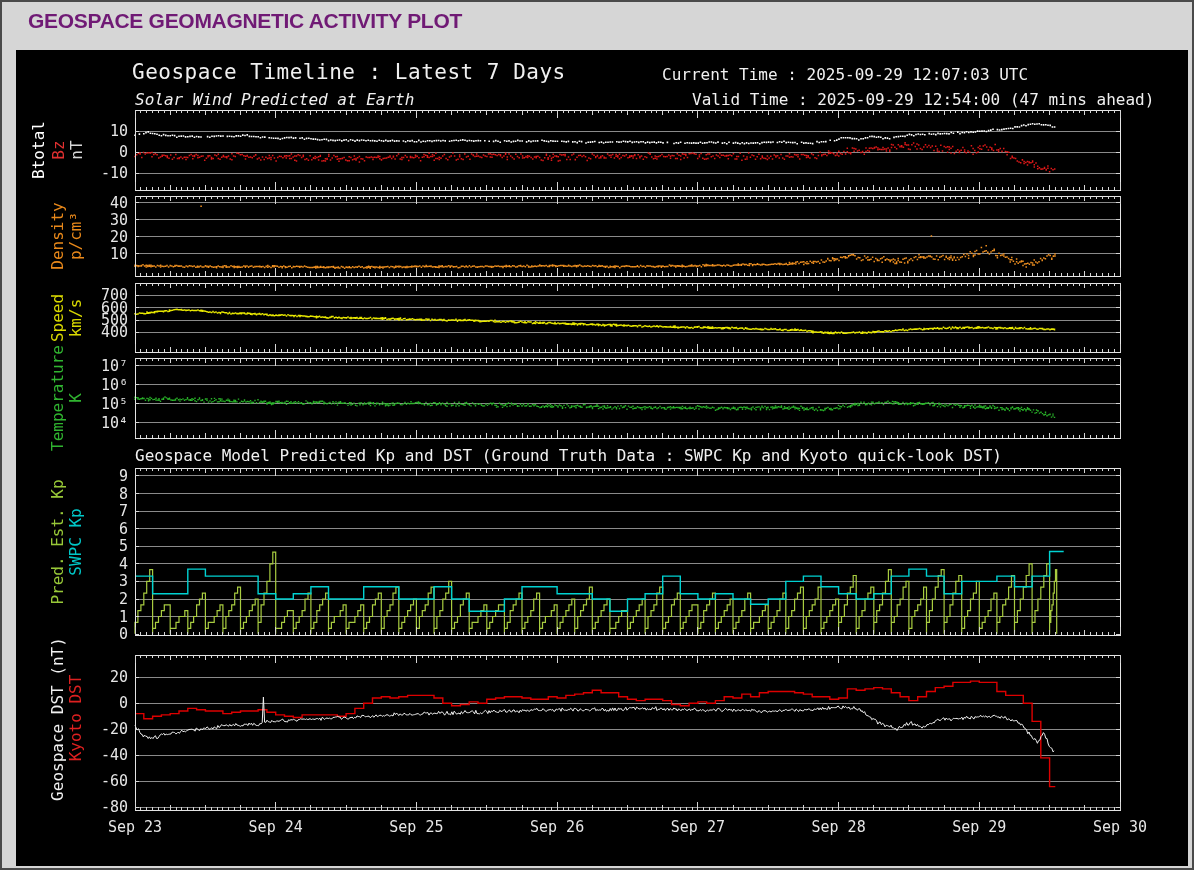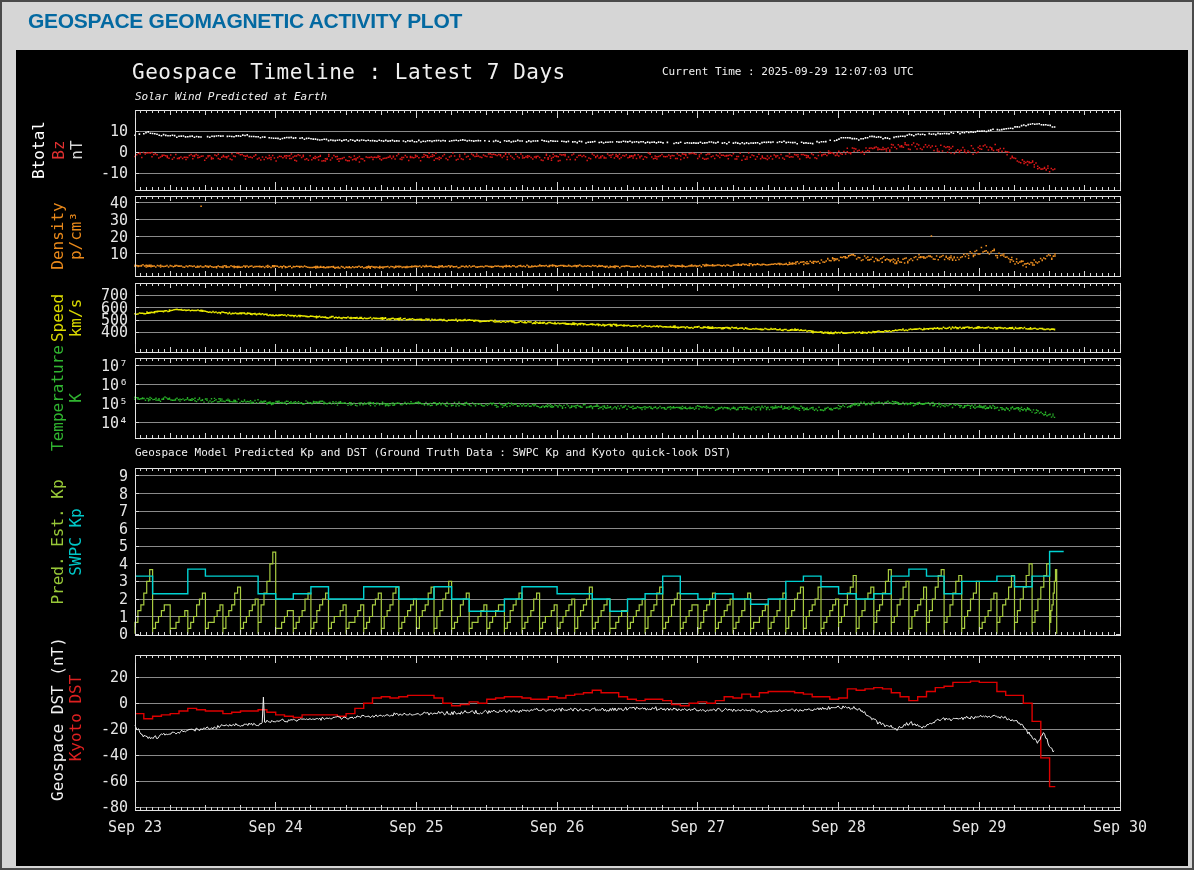--- a/index.html
+++ b/index.html
@@ -1,27 +1,27 @@
 <!DOCTYPE html>
 <html><head>
 <meta charset="utf-8">
 <style>
   html,body{margin:0;padding:0;background:#bfbfbf;}
   .page{position:relative;width:1194px;height:870px;background:#d6d6d6;
         border:2px solid #4a4a4a;box-sizing:border-box;overflow:hidden;
         font-family:"DejaVu Sans Mono",monospace;}
-  .header{position:absolute;left:26px;top:7px;color:#0369a1;
+  .header{position:absolute;left:26px;top:7px;color:#701a75;
           font-family:"Liberation Sans",sans-serif;font-weight:bold;
           font-size:21px;letter-spacing:-0.3px;}
   .plot-panel{position:absolute;left:14px;top:48px;width:1172px;height:816px;
               background:#000;}
   .plot-panel svg{position:absolute;left:0;top:0;}
   .t{position:absolute;color:#f0f0f0;white-space:pre;z-index:3;}
   .t.main{left:116px;top:10px;font-size:21px;letter-spacing:0.5px;}
-  .t.small{font-size:11px;}
+  .t.small{font-size:16px;}
   .t.ct{left:646px;top:15px;}
   .t.sub{left:119px;top:40px;font-style:italic;}
   .t.vt{left:676px;top:40px;}
   .t.sec{left:119px;top:396px;text-align:center;}
   .t.footL{left:6px;top:791px;}
   .t.footR{right:10px;top:791px;margin-top:40px;}
   .vlab{position:absolute;writing-mode:vertical-rl;
         transform:translate(-50%,-50%) rotate(180deg);
         font-size:16px;white-space:nowrap;z-index:2;}
   .tick{font-family:"DejaVu Sans Mono",monospace;font-size:15px;fill:#e6e6e6;}
@@ -29,20 +29,21 @@
 </style>
 </head>
 <body>
 
 <div class="page">
   <div class="header">GEOSPACE GEOMAGNETIC ACTIVITY PLOT</div>
   <div class="plot-panel">
     <span class="t main">Geospace Timeline : Latest 7 Days</span>
     <span class="t small ct">Current Time : 2025-09-29 12:07:03 UTC</span>
     <span class="t small sub">Solar Wind Predicted at Earth</span>
+    <span class="t small vt">Valid Time : 2025-09-29 12:54:00 (47 mins ahead)</span>
     <span class="t small sec">Geospace Model Predicted Kp and DST (Ground Truth Data : SWPC Kp and Kyoto quick-look DST)</span>
     <svg id="chart" width="1172" height="816">
         <g>
           <path d="M119 81.1H1104M119 102.1H1104M119 123.2H1104" stroke="#8a8a8a" stroke-width="1" fill="none" shape-rendering="crispEdges"></path>
           <path d="M119.0 85.3h0.01M123.4 84.1h0.01M127.8 83.7h0.01M130.0 82.6h0.01M132.2 81.9h0.01M134.4 83.2h0.01M136.6 83.5h0.01M138.8 83.7h0.01M141.0 84.3h0.01M143.2 85.2h0.01M145.4 85.7h0.01M147.6 84.6h0.01M149.8 85.4h0.01M152.0 85.8h0.01M154.2 85.8h0.01M156.4 85.2h0.01M158.6 85.6h0.01M160.8 87.3h0.01M163.0 86.2h0.01M165.2 86.1h0.01M167.4 86.0h0.01M169.6 86.9h0.01M171.8 86.8h0.01M174.0 86.4h0.01M176.2 86.1h0.01M178.4 87.2h0.01M180.6 86.5h0.01M182.8 86.9h0.01M185.0 87.0h0.01M191.6 86.6h0.01M193.8 87.3h0.01M196.0 86.3h0.01M198.2 86.4h0.01M200.4 86.0h0.01M202.6 85.8h0.01M204.8 86.1h0.01M207.0 86.0h0.01M211.4 86.4h0.01M213.6 86.2h0.01M215.8 86.5h0.01M218.0 86.7h0.01M220.2 85.9h0.01M222.4 85.9h0.01M224.6 86.2h0.01M226.8 85.1h0.01M229.0 85.5h0.01M231.2 84.9h0.01M233.4 86.4h0.01M235.6 86.5h0.01M237.8 86.5h0.01M240.0 86.8h0.01M242.2 86.8h0.01M244.4 87.8h0.01M246.6 87.0h0.01M248.8 87.1h0.01M253.2 87.8h0.01M255.4 88.0h0.01M257.6 88.2h0.01M259.8 88.2h0.01M262.0 88.4h0.01M264.2 89.2h0.01M266.4 88.5h0.01M268.6 87.9h0.01M270.8 87.5h0.01M273.0 87.6h0.01M275.2 87.4h0.01M277.4 88.1h0.01M279.6 87.9h0.01M284.0 88.2h0.01M286.2 87.9h0.01M288.4 89.2h0.01M290.6 88.4h0.01M292.8 88.3h0.01M295.0 88.7h0.01M297.2 89.1h0.01M299.4 89.1h0.01M301.6 89.6h0.01M303.8 90.0h0.01M306.0 89.8h0.01M308.2 89.3h0.01M310.4 89.4h0.01M312.6 90.6h0.01M314.8 90.0h0.01M317.0 90.4h0.01M319.2 90.6h0.01M321.4 90.2h0.01M323.6 90.0h0.01M325.8 90.9h0.01M328.0 90.1h0.01M330.2 89.8h0.01M332.4 91.0h0.01M334.6 89.7h0.01M336.8 90.2h0.01M339.0 91.1h0.01M341.2 90.1h0.01M343.4 90.6h0.01M345.6 90.0h0.01M347.8 90.2h0.01M350.0 90.8h0.01M352.2 90.2h0.01M354.4 90.8h0.01M356.6 90.6h0.01M358.8 90.9h0.01M361.0 91.3h0.01M363.2 90.2h0.01M365.4 90.7h0.01M367.6 91.1h0.01M369.8 90.4h0.01M372.0 91.1h0.01M374.2 90.9h0.01M376.4 90.4h0.01M378.6 91.1h0.01M380.8 90.9h0.01M383.0 91.0h0.01M387.4 91.0h0.01M389.6 91.7h0.01M391.8 90.7h0.01M394.0 91.1h0.01M396.2 90.6h0.01M398.4 91.8h0.01M400.6 91.7h0.01M402.8 90.4h0.01M405.0 92.0h0.01M407.2 91.2h0.01M409.4 91.5h0.01M411.6 90.8h0.01M413.8 90.8h0.01M416.0 91.4h0.01M418.2 90.8h0.01M420.4 90.6h0.01M422.6 90.5h0.01M424.8 91.0h0.01M427.0 90.5h0.01M429.2 90.9h0.01M433.6 91.3h0.01M435.8 90.8h0.01M438.0 90.5h0.01M440.2 90.2h0.01M442.4 90.8h0.01M444.6 90.3h0.01M446.8 89.9h0.01M449.0 90.3h0.01M451.2 91.0h0.01M453.4 90.5h0.01M455.6 90.8h0.01M457.8 91.1h0.01M460.0 90.8h0.01M462.2 90.6h0.01M464.4 90.8h0.01M468.8 90.8h0.01M473.2 91.2h0.01M477.6 91.4h0.01M479.8 90.6h0.01M482.0 91.2h0.01M484.2 92.2h0.01M488.6 90.8h0.01M490.8 91.2h0.01M493.0 90.9h0.01M495.2 92.0h0.01M497.4 91.4h0.01M499.6 91.2h0.01M501.8 90.4h0.01M504.0 91.0h0.01M506.2 91.0h0.01M510.6 91.9h0.01M512.8 90.9h0.01M515.0 91.6h0.01M517.2 91.0h0.01M519.4 91.0h0.01M521.6 90.9h0.01M526.0 90.2h0.01M528.2 90.9h0.01M530.4 91.3h0.01M532.6 91.6h0.01M534.8 90.7h0.01M537.0 91.1h0.01M539.2 91.3h0.01M541.4 91.3h0.01M545.8 91.2h0.01M548.0 91.5h0.01M550.2 91.9h0.01M552.4 91.4h0.01M556.8 91.9h0.01M559.0 91.7h0.01M561.2 92.6h0.01M563.4 91.2h0.01M565.6 91.6h0.01M570.0 93.0h0.01M572.2 92.3h0.01M574.4 92.1h0.01M576.6 91.9h0.01M578.8 91.5h0.01M583.2 92.5h0.01M585.4 92.1h0.01M587.6 93.0h0.01M589.8 92.3h0.01M592.0 92.3h0.01M594.2 92.0h0.01M596.4 92.0h0.01M600.8 91.8h0.01M603.0 92.1h0.01M605.2 92.0h0.01M607.4 91.2h0.01M609.6 91.6h0.01M611.8 91.9h0.01M614.0 91.3h0.01M616.2 92.4h0.01M618.4 92.0h0.01M620.6 91.7h0.01M622.8 92.4h0.01M625.0 91.7h0.01M627.2 91.7h0.01M629.4 92.9h0.01M631.6 92.1h0.01M633.8 92.6h0.01M636.0 92.2h0.01M638.2 92.1h0.01M640.4 92.9h0.01M642.6 92.1h0.01M644.8 92.3h0.01M647.0 92.9h0.01M651.4 92.4h0.01M658.0 93.5h0.01M660.2 92.8h0.01M662.4 93.1h0.01M664.6 92.2h0.01M669.0 93.3h0.01M671.2 92.8h0.01M673.4 93.0h0.01M675.6 93.1h0.01M677.8 92.9h0.01M680.0 93.1h0.01M682.2 93.1h0.01M684.4 92.3h0.01M686.6 93.3h0.01M688.8 92.9h0.01M691.0 92.8h0.01M693.2 92.0h0.01M695.4 92.0h0.01M697.6 92.6h0.01M699.8 93.0h0.01M702.0 92.1h0.01M706.4 93.1h0.01M708.6 92.8h0.01M710.8 93.7h0.01M713.0 92.3h0.01M717.4 93.1h0.01M719.6 92.6h0.01M721.8 93.1h0.01M724.0 93.7h0.01M726.2 92.8h0.01M728.4 93.6h0.01M730.6 92.9h0.01M732.8 93.5h0.01M735.0 93.0h0.01M737.2 93.1h0.01M739.4 92.9h0.01M741.6 92.8h0.01M743.8 93.7h0.01M746.0 92.6h0.01M748.2 92.3h0.01M750.4 92.4h0.01M752.6 92.1h0.01M754.8 92.4h0.01M757.0 92.0h0.01M761.4 92.5h0.01M763.6 91.8h0.01M765.8 92.3h0.01M768.0 91.3h0.01M770.2 92.6h0.01M772.4 92.2h0.01M774.6 92.5h0.01M776.8 92.6h0.01M779.0 92.5h0.01M781.2 93.7h0.01M785.6 92.2h0.01M787.8 93.1h0.01M790.0 92.9h0.01M792.2 93.3h0.01M794.4 93.3h0.01M796.6 93.6h0.01M801.0 91.6h0.01M803.2 92.5h0.01M805.4 91.8h0.01M807.6 91.8h0.01M809.8 91.6h0.01M814.2 90.3h0.01M818.6 90.8h0.01M820.8 90.1h0.01M823.0 89.1h0.01M825.2 87.8h0.01M827.4 87.7h0.01M829.6 87.8h0.01M831.8 87.8h0.01M834.0 87.9h0.01M836.2 88.6h0.01M838.4 88.6h0.01M840.6 88.7h0.01M842.8 90.0h0.01M845.0 88.7h0.01M847.2 88.7h0.01M849.4 87.9h0.01M851.6 87.8h0.01M853.8 86.5h0.01M856.0 86.4h0.01M858.2 86.6h0.01M860.4 87.3h0.01M862.6 86.9h0.01M864.8 87.3h0.01M867.0 88.7h0.01M869.2 87.9h0.01M871.4 88.1h0.01M873.6 88.7h0.01M878.0 87.4h0.01M880.2 86.7h0.01M882.4 86.6h0.01M884.6 86.2h0.01M886.8 86.2h0.01M889.0 86.4h0.01M891.2 85.2h0.01M893.4 84.4h0.01M895.6 84.9h0.01M897.8 85.7h0.01M900.0 84.5h0.01M902.2 84.0h0.01M904.4 84.5h0.01M906.6 84.2h0.01M908.8 84.7h0.01M913.2 83.6h0.01M915.4 84.3h0.01M917.6 84.0h0.01M919.8 84.6h0.01M922.0 83.4h0.01M924.2 83.9h0.01M926.4 83.7h0.01M928.6 83.5h0.01M930.8 83.6h0.01M933.0 83.9h0.01M935.2 82.5h0.01M937.4 83.2h0.01M941.8 82.1h0.01M944.0 83.6h0.01M946.2 82.5h0.01M948.4 82.7h0.01M950.6 81.8h0.01M952.8 82.5h0.01M955.0 81.9h0.01M957.2 82.2h0.01M959.4 82.0h0.01M961.6 81.1h0.01M963.8 81.2h0.01M966.0 81.1h0.01M968.2 81.0h0.01M970.4 81.5h0.01M972.6 80.6h0.01M974.8 80.1h0.01M977.0 79.3h0.01M981.4 79.6h0.01M983.6 80.0h0.01M985.8 79.6h0.01M988.0 79.1h0.01M990.2 78.8h0.01M992.4 78.5h0.01M994.6 78.3h0.01M996.8 78.5h0.01M999.0 76.9h0.01M1001.2 76.9h0.01M1003.4 77.0h0.01M1005.6 75.6h0.01M1007.8 75.0h0.01M1010.0 75.7h0.01M1012.2 74.6h0.01M1014.4 74.3h0.01M1016.6 73.8h0.01M1018.8 74.2h0.01M1021.0 74.0h0.01M1023.2 73.8h0.01M1025.4 74.7h0.01M1027.6 74.9h0.01M1029.8 74.7h0.01M1032.0 75.3h0.01M1034.2 75.4h0.01M1036.4 77.0h0.01M1038.6 77.0h0.01" stroke="#ffffff" stroke-width="1.6" stroke-linecap="square" fill="none"></path>
           <path d="M119.0 106.4h0.01M120.7 104.8h0.01M122.4 103.2h0.01M124.1 103.0h0.01M124.1 103.9h0.01M125.8 107.5h0.01M127.5 102.4h0.01M129.2 104.0h0.01M130.9 103.0h0.01M132.6 102.7h0.01M134.3 103.0h0.01M136.0 106.8h0.01M136.0 102.4h0.01M137.7 104.4h0.01M139.4 103.7h0.01M141.1 104.7h0.01M142.8 108.0h0.01M144.5 107.1h0.01M146.2 105.3h0.01M146.2 106.2h0.01M147.9 105.2h0.01M149.6 105.8h0.01M151.3 107.6h0.01M151.3 106.0h0.01M153.0 108.3h0.01M154.7 105.0h0.01M156.4 109.2h0.01M158.1 107.4h0.01M159.8 104.4h0.01M161.5 108.4h0.01M163.2 107.7h0.01M163.2 108.4h0.01M164.9 107.0h0.01M166.6 108.4h0.01M168.3 107.2h0.01M170.0 107.2h0.01M170.0 109.4h0.01M171.7 107.5h0.01M173.4 105.4h0.01M175.1 104.4h0.01M176.8 106.1h0.01M176.8 108.7h0.01M178.5 105.4h0.01M178.5 106.6h0.01M180.2 104.5h0.01M181.9 105.6h0.01M181.9 107.7h0.01M183.6 107.3h0.01M185.3 106.2h0.01M187.0 106.0h0.01M188.7 110.3h0.01M190.4 108.3h0.01M192.1 106.7h0.01M192.1 105.7h0.01M193.8 105.7h0.01M195.5 108.9h0.01M195.5 107.6h0.01M197.2 108.6h0.01M198.9 104.9h0.01M200.6 105.7h0.01M202.3 104.3h0.01M202.3 108.6h0.01M204.0 109.2h0.01M205.7 107.3h0.01M207.4 105.5h0.01M207.4 106.5h0.01M209.1 107.1h0.01M210.8 106.8h0.01M210.8 107.7h0.01M212.5 106.1h0.01M214.2 109.1h0.01M215.9 103.7h0.01M215.9 109.8h0.01M217.6 105.9h0.01M219.3 106.4h0.01M221.0 103.3h0.01M222.7 103.4h0.01M224.4 104.7h0.01M226.1 104.6h0.01M227.8 105.8h0.01M229.5 106.2h0.01M229.5 109.0h0.01M231.2 106.1h0.01M231.2 105.4h0.01M232.9 107.3h0.01M234.6 107.1h0.01M236.3 107.8h0.01M238.0 106.2h0.01M239.7 104.7h0.01M239.7 105.0h0.01M241.4 109.1h0.01M243.1 108.0h0.01M244.8 110.0h0.01M246.5 107.0h0.01M248.2 109.4h0.01M249.9 107.3h0.01M251.6 108.6h0.01M253.3 105.6h0.01M253.3 108.1h0.01M255.0 107.4h0.01M255.0 109.6h0.01M256.7 105.5h0.01M258.4 108.0h0.01M260.1 111.0h0.01M261.8 107.6h0.01M263.5 106.2h0.01M265.2 106.6h0.01M266.9 107.8h0.01M268.6 106.5h0.01M268.6 106.1h0.01M270.3 105.8h0.01M270.3 107.9h0.01M272.0 106.1h0.01M273.7 108.4h0.01M273.7 105.8h0.01M275.4 108.6h0.01M275.4 104.1h0.01M277.1 106.9h0.01M278.8 110.3h0.01M278.8 106.0h0.01M280.5 111.1h0.01M280.5 105.9h0.01M282.2 104.7h0.01M283.9 105.6h0.01M285.6 107.4h0.01M287.3 106.6h0.01M287.3 105.2h0.01M289.0 109.4h0.01M290.7 108.8h0.01M292.4 110.2h0.01M294.1 105.7h0.01M295.8 109.7h0.01M297.5 108.2h0.01M297.5 107.8h0.01M299.2 106.4h0.01M299.2 108.6h0.01M300.9 107.6h0.01M302.6 106.8h0.01M302.6 110.1h0.01M304.3 106.3h0.01M304.3 105.4h0.01M306.0 111.1h0.01M307.7 110.7h0.01M309.4 110.9h0.01M309.4 108.7h0.01M311.1 108.6h0.01M311.1 109.3h0.01M312.8 106.3h0.01M312.8 104.4h0.01M314.5 109.9h0.01M316.2 108.0h0.01M317.9 105.6h0.01M319.6 106.8h0.01M321.3 109.3h0.01M321.3 106.5h0.01M323.0 111.3h0.01M323.0 108.7h0.01M324.7 108.7h0.01M326.4 108.3h0.01M326.4 108.4h0.01M328.1 107.4h0.01M329.8 110.0h0.01M331.5 110.7h0.01M333.2 106.7h0.01M333.2 110.7h0.01M334.9 107.6h0.01M336.6 109.7h0.01M338.3 106.1h0.01M338.3 109.0h0.01M340.0 108.5h0.01M340.0 110.0h0.01M341.7 107.8h0.01M343.4 111.9h0.01M343.4 106.5h0.01M345.1 108.8h0.01M346.8 109.0h0.01M348.5 110.7h0.01M350.2 106.9h0.01M351.9 107.6h0.01M353.6 107.5h0.01M355.3 106.9h0.01M357.0 109.4h0.01M357.0 107.6h0.01M358.7 107.3h0.01M360.4 107.4h0.01M362.1 107.2h0.01M362.1 105.9h0.01M363.8 106.5h0.01M363.8 108.7h0.01M365.5 109.7h0.01M365.5 110.0h0.01M367.2 108.6h0.01M368.9 108.3h0.01M370.6 108.1h0.01M372.3 107.3h0.01M374.0 106.9h0.01M374.0 105.9h0.01M375.7 108.5h0.01M377.4 106.3h0.01M377.4 107.0h0.01M379.1 109.0h0.01M380.8 105.7h0.01M382.5 104.0h0.01M384.2 108.9h0.01M385.9 109.6h0.01M385.9 107.6h0.01M387.6 107.5h0.01M389.3 105.5h0.01M391.0 107.3h0.01M391.0 107.1h0.01M392.7 110.6h0.01M392.7 110.6h0.01M394.4 107.6h0.01M394.4 106.6h0.01M396.1 107.4h0.01M396.1 107.3h0.01M397.8 107.8h0.01M399.5 105.3h0.01M399.5 107.0h0.01M401.2 106.3h0.01M402.9 107.8h0.01M404.6 110.7h0.01M406.3 107.3h0.01M408.0 106.7h0.01M408.0 104.4h0.01M409.7 105.2h0.01M411.4 107.3h0.01M411.4 105.7h0.01M413.1 103.3h0.01M413.1 107.4h0.01M414.8 106.4h0.01M416.5 106.6h0.01M416.5 104.4h0.01M418.2 110.2h0.01M418.2 105.5h0.01M419.9 108.4h0.01M419.9 103.2h0.01M421.6 108.6h0.01M423.3 109.5h0.01M423.3 107.3h0.01M425.0 108.1h0.01M425.0 108.2h0.01M426.7 105.9h0.01M428.4 104.4h0.01M430.1 108.5h0.01M431.8 109.7h0.01M433.5 107.1h0.01M435.2 105.9h0.01M436.9 103.1h0.01M438.6 105.9h0.01M440.3 110.0h0.01M442.0 109.3h0.01M443.7 106.8h0.01M443.7 105.1h0.01M445.4 108.7h0.01M447.1 109.5h0.01M448.8 104.1h0.01M450.5 107.1h0.01M452.2 106.3h0.01M453.9 109.2h0.01M455.6 103.9h0.01M457.3 105.5h0.01M457.3 104.9h0.01M459.0 106.6h0.01M460.7 106.2h0.01M460.7 103.9h0.01M462.4 106.1h0.01M464.1 107.1h0.01M465.8 107.6h0.01M467.5 105.1h0.01M469.2 106.1h0.01M470.9 106.4h0.01M472.6 104.1h0.01M474.3 103.8h0.01M474.3 107.1h0.01M476.0 107.2h0.01M476.0 104.6h0.01M477.7 104.2h0.01M479.4 104.8h0.01M481.1 105.6h0.01M482.8 104.6h0.01M484.5 104.8h0.01M484.5 105.8h0.01M486.2 107.6h0.01M487.9 106.0h0.01M489.6 104.3h0.01M489.6 103.2h0.01M491.3 109.4h0.01M491.3 107.1h0.01M493.0 104.0h0.01M494.7 105.9h0.01M496.4 107.4h0.01M498.1 109.1h0.01M499.8 104.3h0.01M501.5 106.5h0.01M503.2 107.8h0.01M504.9 104.1h0.01M506.6 105.9h0.01M506.6 107.9h0.01M508.3 107.8h0.01M510.0 106.4h0.01M510.0 106.9h0.01M511.7 107.5h0.01M511.7 105.7h0.01M513.4 106.2h0.01M515.1 107.6h0.01M516.8 109.0h0.01M518.5 106.9h0.01M520.2 107.7h0.01M520.2 106.6h0.01M521.9 106.3h0.01M523.6 107.4h0.01M525.3 110.1h0.01M527.0 110.4h0.01M528.7 107.7h0.01M530.4 105.2h0.01M530.4 104.2h0.01M532.1 109.3h0.01M532.1 107.7h0.01M533.8 106.1h0.01M535.5 108.2h0.01M535.5 110.2h0.01M537.2 104.3h0.01M537.2 107.2h0.01M538.9 106.0h0.01M540.6 106.0h0.01M540.6 106.5h0.01M542.3 111.1h0.01M542.3 106.8h0.01M544.0 104.4h0.01M544.0 110.6h0.01M545.7 104.9h0.01M547.4 104.8h0.01M549.1 105.7h0.01M549.1 104.5h0.01M550.8 109.6h0.01M552.5 107.1h0.01M554.2 109.5h0.01M555.9 104.9h0.01M557.6 104.1h0.01M559.3 109.5h0.01M559.3 109.8h0.01M561.0 107.2h0.01M562.7 105.6h0.01M564.4 105.2h0.01M566.1 106.5h0.01M567.8 105.6h0.01M569.5 106.8h0.01M571.2 110.6h0.01M572.9 108.1h0.01M574.6 108.8h0.01M576.3 103.9h0.01M578.0 105.3h0.01M579.7 106.8h0.01M579.7 107.5h0.01M581.4 105.5h0.01M581.4 106.0h0.01M583.1 108.0h0.01M584.8 107.7h0.01M584.8 106.4h0.01M586.5 105.7h0.01M588.2 108.0h0.01M588.2 107.2h0.01M589.9 108.0h0.01M591.6 104.0h0.01M593.3 105.5h0.01M595.0 107.2h0.01M595.0 105.3h0.01M596.7 104.6h0.01M598.4 107.9h0.01M600.1 106.3h0.01M600.1 104.6h0.01M601.8 105.7h0.01M601.8 107.1h0.01M603.5 104.2h0.01M603.5 108.7h0.01M605.2 107.6h0.01M606.9 105.6h0.01M608.6 106.1h0.01M610.3 104.7h0.01M612.0 107.7h0.01M613.7 107.3h0.01M613.7 105.9h0.01M615.4 106.3h0.01M615.4 105.8h0.01M617.1 105.9h0.01M617.1 108.0h0.01M618.8 104.8h0.01M618.8 105.6h0.01M620.5 108.5h0.01M622.2 104.7h0.01M623.9 107.7h0.01M623.9 106.5h0.01M625.6 106.1h0.01M627.3 109.3h0.01M629.0 106.7h0.01M630.7 107.6h0.01M632.4 103.0h0.01M634.1 103.8h0.01M634.1 104.2h0.01M635.8 107.1h0.01M637.5 108.7h0.01M639.2 108.2h0.01M639.2 106.1h0.01M640.9 106.7h0.01M640.9 108.9h0.01M642.6 106.4h0.01M644.3 105.8h0.01M646.0 104.6h0.01M647.7 106.4h0.01M649.4 106.8h0.01M651.1 106.5h0.01M652.8 105.0h0.01M654.5 108.2h0.01M654.5 106.3h0.01M656.2 105.6h0.01M657.9 105.7h0.01M659.6 108.4h0.01M661.3 103.8h0.01M661.3 108.4h0.01M663.0 105.3h0.01M664.7 109.6h0.01M664.7 106.1h0.01M666.4 103.8h0.01M666.4 104.0h0.01M668.1 104.2h0.01M668.1 108.1h0.01M669.8 104.3h0.01M669.8 105.5h0.01M671.5 107.4h0.01M673.2 103.7h0.01M674.9 103.5h0.01M676.6 103.0h0.01M678.3 103.7h0.01M680.0 104.2h0.01M681.7 108.4h0.01M683.4 105.0h0.01M683.4 106.7h0.01M685.1 103.6h0.01M686.8 108.3h0.01M688.5 109.2h0.01M690.2 104.7h0.01M690.2 108.9h0.01M691.9 103.9h0.01M691.9 108.5h0.01M693.6 104.1h0.01M695.3 106.7h0.01M697.0 106.0h0.01M698.7 108.4h0.01M700.4 105.0h0.01M702.1 106.0h0.01M703.8 103.4h0.01M703.8 107.5h0.01M705.5 105.2h0.01M707.2 105.3h0.01M708.9 106.0h0.01M710.6 105.6h0.01M710.6 106.0h0.01M712.3 108.8h0.01M712.3 105.5h0.01M714.0 105.1h0.01M715.7 105.8h0.01M717.4 103.7h0.01M719.1 108.9h0.01M720.8 106.6h0.01M720.8 109.1h0.01M722.5 106.5h0.01M724.2 103.2h0.01M725.9 110.2h0.01M727.6 105.9h0.01M729.3 109.3h0.01M731.0 108.9h0.01M731.0 106.9h0.01M732.7 103.0h0.01M734.4 107.2h0.01M736.1 104.9h0.01M737.8 105.8h0.01M739.5 109.3h0.01M741.2 106.7h0.01M742.9 104.2h0.01M744.6 108.8h0.01M746.3 107.4h0.01M746.3 106.0h0.01M748.0 108.3h0.01M749.7 108.6h0.01M751.4 106.0h0.01M751.4 109.4h0.01M753.1 107.9h0.01M754.8 106.3h0.01M756.5 108.9h0.01M758.2 104.9h0.01M759.9 106.9h0.01M759.9 106.1h0.01M761.6 105.7h0.01M763.3 107.9h0.01M765.0 104.6h0.01M766.7 108.1h0.01M766.7 108.0h0.01M768.4 109.2h0.01M770.1 106.0h0.01M771.8 106.1h0.01M773.5 107.3h0.01M773.5 103.8h0.01M775.2 106.8h0.01M776.9 106.9h0.01M778.6 104.5h0.01M780.3 105.1h0.01M782.0 106.8h0.01M782.0 104.7h0.01M783.7 108.9h0.01M785.4 104.4h0.01M787.1 104.5h0.01M788.8 105.3h0.01M790.5 107.6h0.01M790.5 105.6h0.01M792.2 107.1h0.01M792.2 105.7h0.01M793.9 108.1h0.01M795.6 103.7h0.01M797.3 104.8h0.01M799.0 107.8h0.01M800.7 108.6h0.01M802.4 105.6h0.01M804.1 102.3h0.01M805.8 105.8h0.01M805.8 104.9h0.01M807.5 104.4h0.01M809.2 104.2h0.01M810.9 105.5h0.01M812.6 100.9h0.01M812.6 103.6h0.01M814.3 102.4h0.01M814.3 103.2h0.01M816.0 102.7h0.01M817.7 103.7h0.01M819.4 105.4h0.01M821.1 103.3h0.01M821.1 105.1h0.01M822.8 101.2h0.01M822.8 106.0h0.01M824.5 103.6h0.01M826.2 104.2h0.01M827.9 101.6h0.01M829.6 103.9h0.01M831.3 101.7h0.01M831.3 98.3h0.01M833.0 102.8h0.01M834.7 103.7h0.01M834.7 102.7h0.01M836.4 98.0h0.01M838.1 101.2h0.01M838.1 98.5h0.01M839.8 99.1h0.01M841.5 101.1h0.01M843.2 100.3h0.01M844.9 102.4h0.01M846.6 101.9h0.01M846.6 101.5h0.01M848.3 104.2h0.01M850.0 98.0h0.01M850.0 101.5h0.01M851.7 100.5h0.01M853.4 101.3h0.01M853.4 98.3h0.01M855.1 97.9h0.01M856.8 98.4h0.01M858.5 98.1h0.01M858.5 97.6h0.01M860.2 97.1h0.01M861.9 99.8h0.01M861.9 97.9h0.01M863.6 99.3h0.01M865.3 99.6h0.01M867.0 99.6h0.01M867.0 97.6h0.01M868.7 99.1h0.01M870.4 101.1h0.01M870.4 99.1h0.01M872.1 98.0h0.01M873.8 100.1h0.01M873.8 101.3h0.01M875.5 97.5h0.01M875.5 94.4h0.01M877.2 94.9h0.01M878.9 97.3h0.01M880.6 98.8h0.01M882.3 94.8h0.01M884.0 96.3h0.01M884.0 96.8h0.01M885.7 96.7h0.01M885.7 95.8h0.01M887.4 97.3h0.01M889.1 94.5h0.01M889.1 92.8h0.01M890.8 94.9h0.01M892.5 99.0h0.01M892.5 95.0h0.01M894.2 99.4h0.01M895.9 94.8h0.01M897.6 92.9h0.01M899.3 96.6h0.01M901.0 99.1h0.01M901.0 93.9h0.01M902.7 95.1h0.01M904.4 98.5h0.01M906.1 99.5h0.01M907.8 97.0h0.01M909.5 94.8h0.01M911.2 97.1h0.01M912.9 95.5h0.01M914.6 97.4h0.01M916.3 95.9h0.01M918.0 100.5h0.01M919.7 96.3h0.01M921.4 98.9h0.01M921.4 101.0h0.01M923.1 101.5h0.01M924.8 95.3h0.01M926.5 100.9h0.01M928.2 96.4h0.01M929.9 97.4h0.01M931.6 102.2h0.01M931.6 96.7h0.01M933.3 96.9h0.01M933.3 99.6h0.01M935.0 98.3h0.01M935.0 103.0h0.01M936.7 96.5h0.01M938.4 103.4h0.01M940.1 101.2h0.01M941.8 99.7h0.01M943.5 102.6h0.01M943.5 101.2h0.01M945.2 100.2h0.01M946.9 97.6h0.01M948.6 100.0h0.01M948.6 101.8h0.01M950.3 102.8h0.01M952.0 101.0h0.01M953.7 102.2h0.01M955.4 95.8h0.01M957.1 104.3h0.01M957.1 98.6h0.01M958.8 100.5h0.01M960.5 102.8h0.01M962.2 97.6h0.01M962.2 101.9h0.01M963.9 96.0h0.01M963.9 98.7h0.01M965.6 99.3h0.01M967.3 96.1h0.01M969.0 95.1h0.01M970.7 96.9h0.01M972.4 99.9h0.01M974.1 97.3h0.01M975.8 99.5h0.01M975.8 98.0h0.01M977.5 100.4h0.01M979.2 94.5h0.01M980.9 100.1h0.01M982.6 101.5h0.01M982.6 99.8h0.01M984.3 98.5h0.01M986.0 101.3h0.01M986.0 101.6h0.01M987.7 98.6h0.01M989.4 101.4h0.01M991.1 104.7h0.01M991.1 101.8h0.01M992.8 102.2h0.01M994.5 108.6h0.01M996.2 107.4h0.01M996.2 106.3h0.01M997.9 108.1h0.01M999.6 108.6h0.01M1001.3 110.9h0.01M1003.0 112.0h0.01M1004.7 112.7h0.01M1006.4 109.7h0.01M1006.4 110.1h0.01M1008.1 113.5h0.01M1008.1 111.5h0.01M1009.8 112.4h0.01M1011.5 115.1h0.01M1011.5 111.4h0.01M1013.2 112.0h0.01M1013.2 112.8h0.01M1014.9 112.8h0.01M1016.6 112.0h0.01M1016.6 111.0h0.01M1018.3 114.8h0.01M1018.3 116.9h0.01M1020.0 112.9h0.01M1021.7 116.2h0.01M1021.7 118.7h0.01M1023.4 117.7h0.01M1025.1 119.1h0.01M1025.1 119.3h0.01M1026.8 118.9h0.01M1028.5 118.2h0.01M1028.5 117.5h0.01M1030.2 120.0h0.01M1030.2 119.5h0.01M1031.9 116.1h0.01M1031.9 118.3h0.01M1033.6 121.7h0.01M1035.3 118.5h0.01M1037.0 119.7h0.01M1038.7 118.9h0.01" stroke="#e01818" stroke-width="1.5" stroke-linecap="square" fill="none"></path>
           <rect x="119" y="60" width="985" height="80" fill="none" stroke="#e4e4e4" stroke-width="1" shape-rendering="crispEdges"></rect>
           <path d="M119.0 60v8M119.0 140v-8M124.9 60v3M124.9 140v-3M130.7 60v3M130.7 140v-3M136.6 60v3M136.6 140v-3M142.5 60v3M142.5 140v-3M148.3 60v3M148.3 140v-3M154.2 60v5M154.2 140v-5M160.0 60v3M160.0 140v-3M165.9 60v3M165.9 140v-3M171.8 60v3M171.8 140v-3M177.6 60v3M177.6 140v-3M183.5 60v3M183.5 140v-3M189.4 60v5M189.4 140v-5M195.2 60v3M195.2 140v-3M201.1 60v3M201.1 140v-3M206.9 60v3M206.9 140v-3M212.8 60v3M212.8 140v-3M218.7 60v3M218.7 140v-3M224.5 60v5M224.5 140v-5M230.4 60v3M230.4 140v-3M236.3 60v3M236.3 140v-3M242.1 60v3M242.1 140v-3M248.0 60v3M248.0 140v-3M253.9 60v3M253.9 140v-3M259.7 60v8M259.7 140v-8M265.6 60v3M265.6 140v-3M271.4 60v3M271.4 140v-3M277.3 60v3M277.3 140v-3M283.2 60v3M283.2 140v-3M289.0 60v3M289.0 140v-3M294.9 60v5M294.9 140v-5M300.8 60v3M300.8 140v-3M306.6 60v3M306.6 140v-3M312.5 60v3M312.5 140v-3M318.3 60v3M318.3 140v-3M324.2 60v3M324.2 140v-3M330.1 60v5M330.1 140v-5M335.9 60v3M335.9 140v-3M341.8 60v3M341.8 140v-3M347.7 60v3M347.7 140v-3M353.5 60v3M353.5 140v-3M359.4 60v3M359.4 140v-3M365.3 60v5M365.3 140v-5M371.1 60v3M371.1 140v-3M377.0 60v3M377.0 140v-3M382.8 60v3M382.8 140v-3M388.7 60v3M388.7 140v-3M394.6 60v3M394.6 140v-3M400.4 60v8M400.4 140v-8M406.3 60v3M406.3 140v-3M412.2 60v3M412.2 140v-3M418.0 60v3M418.0 140v-3M423.9 60v3M423.9 140v-3M429.7 60v3M429.7 140v-3M435.6 60v5M435.6 140v-5M441.5 60v3M441.5 140v-3M447.3 60v3M447.3 140v-3M453.2 60v3M453.2 140v-3M459.1 60v3M459.1 140v-3M464.9 60v3M464.9 140v-3M470.8 60v5M470.8 140v-5M476.6 60v3M476.6 140v-3M482.5 60v3M482.5 140v-3M488.4 60v3M488.4 140v-3M494.2 60v3M494.2 140v-3M500.1 60v3M500.1 140v-3M506.0 60v5M506.0 140v-5M511.8 60v3M511.8 140v-3M517.7 60v3M517.7 140v-3M523.6 60v3M523.6 140v-3M529.4 60v3M529.4 140v-3M535.3 60v3M535.3 140v-3M541.1 60v8M541.1 140v-8M547.0 60v3M547.0 140v-3M552.9 60v3M552.9 140v-3M558.7 60v3M558.7 140v-3M564.6 60v3M564.6 140v-3M570.5 60v3M570.5 140v-3M576.3 60v5M576.3 140v-5M582.2 60v3M582.2 140v-3M588.0 60v3M588.0 140v-3M593.9 60v3M593.9 140v-3M599.8 60v3M599.8 140v-3M605.6 60v3M605.6 140v-3M611.5 60v5M611.5 140v-5M617.4 60v3M617.4 140v-3M623.2 60v3M623.2 140v-3M629.1 60v3M629.1 140v-3M635.0 60v3M635.0 140v-3M640.8 60v3M640.8 140v-3M646.7 60v5M646.7 140v-5M652.5 60v3M652.5 140v-3M658.4 60v3M658.4 140v-3M664.3 60v3M664.3 140v-3M670.1 60v3M670.1 140v-3M676.0 60v3M676.0 140v-3M681.9 60v8M681.9 140v-8M687.7 60v3M687.7 140v-3M693.6 60v3M693.6 140v-3M699.4 60v3M699.4 140v-3M705.3 60v3M705.3 140v-3M711.2 60v3M711.2 140v-3M717.0 60v5M717.0 140v-5M722.9 60v3M722.9 140v-3M728.8 60v3M728.8 140v-3M734.6 60v3M734.6 140v-3M740.5 60v3M740.5 140v-3M746.4 60v3M746.4 140v-3M752.2 60v5M752.2 140v-5M758.1 60v3M758.1 140v-3M763.9 60v3M763.9 140v-3M769.8 60v3M769.8 140v-3M775.7 60v3M775.7 140v-3M781.5 60v3M781.5 140v-3M787.4 60v5M787.4 140v-5M793.3 60v3M793.3 140v-3M799.1 60v3M799.1 140v-3M805.0 60v3M805.0 140v-3M810.8 60v3M810.8 140v-3M816.7 60v3M816.7 140v-3M822.6 60v8M822.6 140v-8M828.4 60v3M828.4 140v-3M834.3 60v3M834.3 140v-3M840.2 60v3M840.2 140v-3M846.0 60v3M846.0 140v-3M851.9 60v3M851.9 140v-3M857.8 60v5M857.8 140v-5M863.6 60v3M863.6 140v-3M869.5 60v3M869.5 140v-3M875.3 60v3M875.3 140v-3M881.2 60v3M881.2 140v-3M887.1 60v3M887.1 140v-3M892.9 60v5M892.9 140v-5M898.8 60v3M898.8 140v-3M904.7 60v3M904.7 140v-3M910.5 60v3M910.5 140v-3M916.4 60v3M916.4 140v-3M922.2 60v3M922.2 140v-3M928.1 60v5M928.1 140v-5M934.0 60v3M934.0 140v-3M939.8 60v3M939.8 140v-3M945.7 60v3M945.7 140v-3M951.6 60v3M951.6 140v-3M957.4 60v3M957.4 140v-3M963.3 60v8M963.3 140v-8M969.1 60v3M969.1 140v-3M975.0 60v3M975.0 140v-3M980.9 60v3M980.9 140v-3M986.7 60v3M986.7 140v-3M992.6 60v3M992.6 140v-3M998.5 60v5M998.5 140v-5M1004.3 60v3M1004.3 140v-3M1010.2 60v3M1010.2 140v-3M1016.1 60v3M1016.1 140v-3M1021.9 60v3M1021.9 140v-3M1027.8 60v3M1027.8 140v-3M1033.6 60v5M1033.6 140v-5M1039.5 60v3M1039.5 140v-3M1045.4 60v3M1045.4 140v-3M1051.2 60v3M1051.2 140v-3M1057.1 60v3M1057.1 140v-3M1063.0 60v3M1063.0 140v-3M1068.8 60v5M1068.8 140v-5M1074.7 60v3M1074.7 140v-3M1080.5 60v3M1080.5 140v-3M1086.4 60v3M1086.4 140v-3M1092.3 60v3M1092.3 140v-3M1098.1 60v3M1098.1 140v-3M1104.0 60v8M1104.0 140v-8M119 81.1h4M1104 81.1h-4M119 102.1h4M1104 102.1h-4M119 123.2h4M1104 123.2h-4" stroke="#d6d6d6" stroke-width="1" fill="none" shape-rendering="crispEdges"></path>
           <g>
             <text class="tick" x="112" y="86.1" text-anchor="end">10</text>

